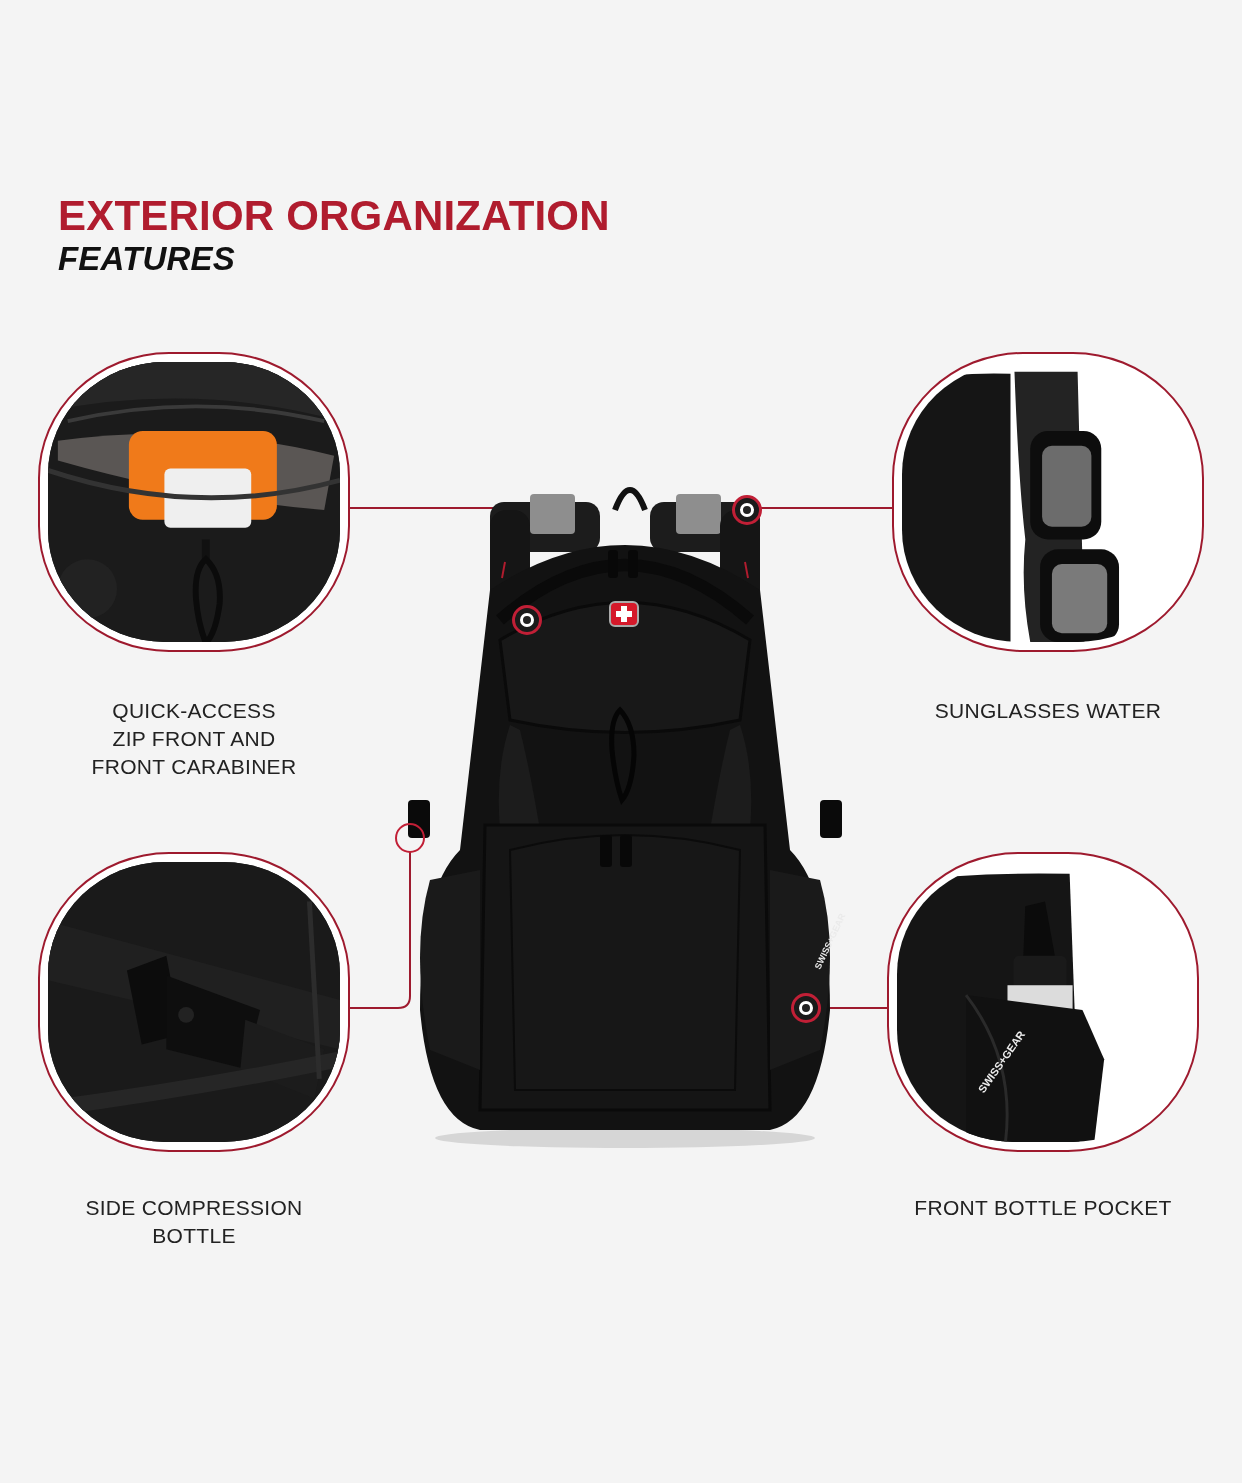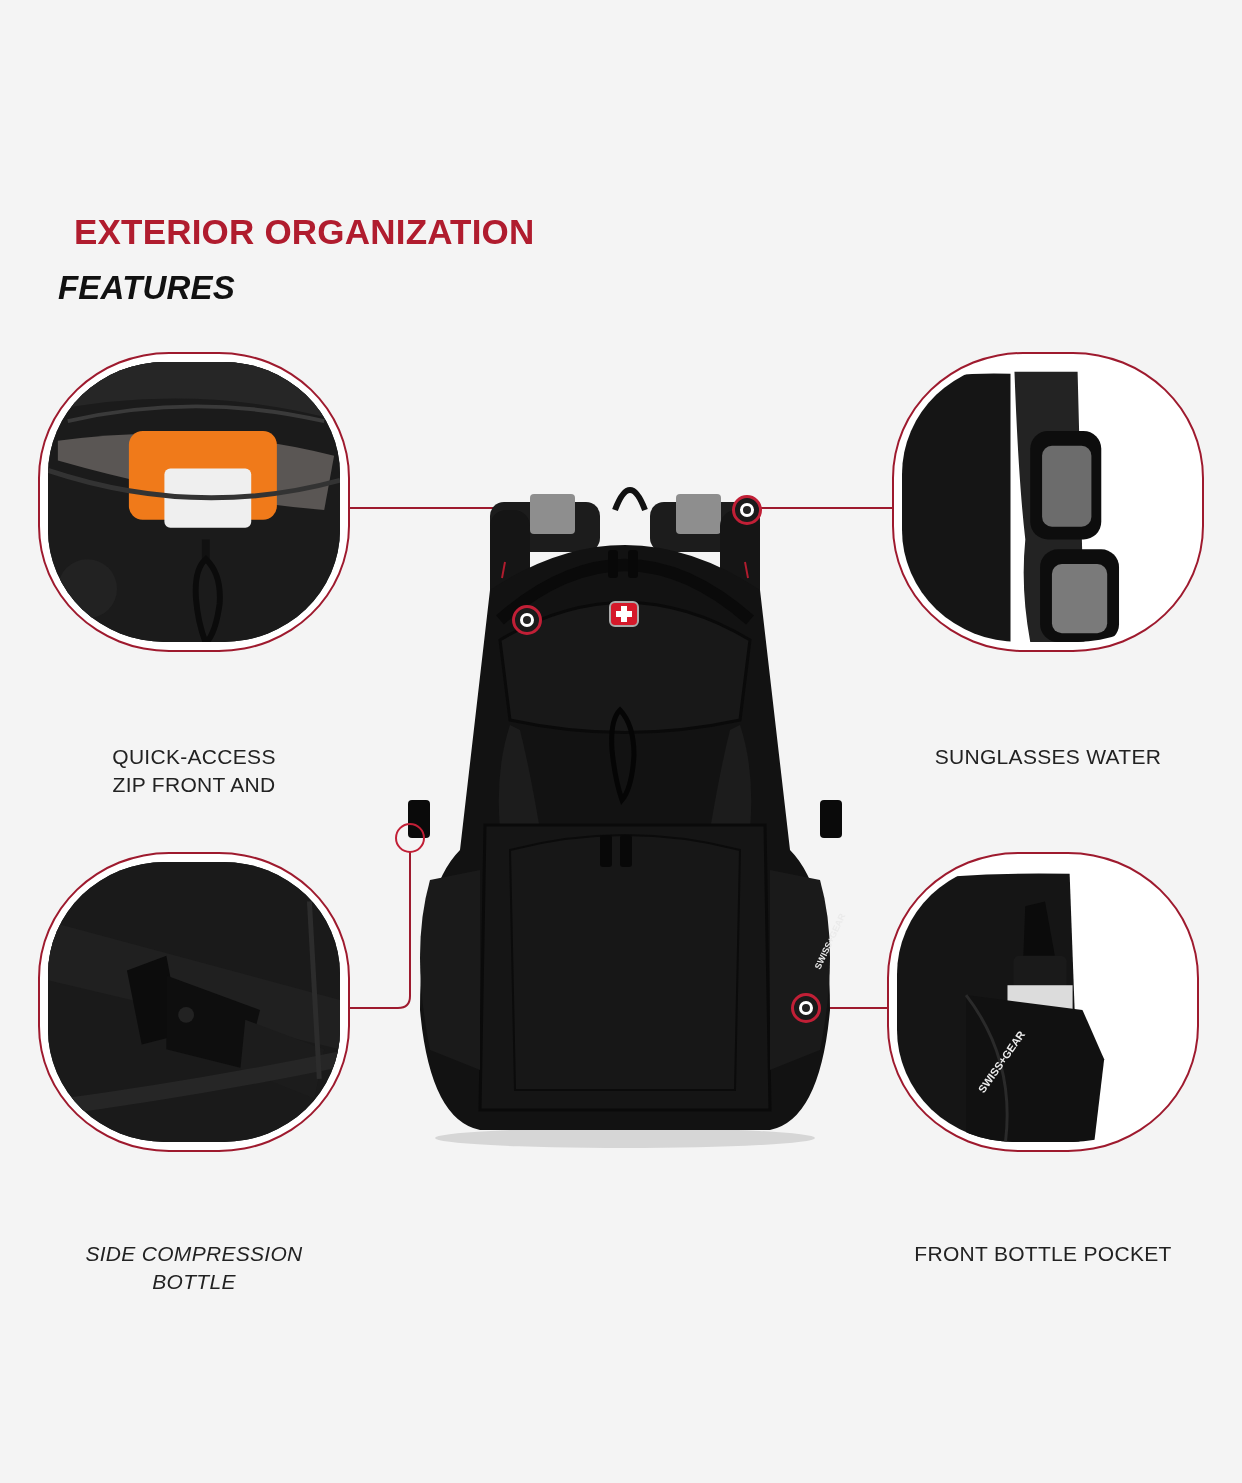--- a/index.html
+++ b/index.html
@@ -5,22 +5,22 @@
     html, body { margin: 0; padding: 0; }
     body {
       width: 1242px; height: 1483px;
       background: #f4f4f4;
       position: relative;
       overflow: hidden;
       font-family: "Liberation Sans", "DejaVu Sans", sans-serif;
     }
     .heading { position: absolute; left: 58px; top: 196px; }
     .heading .h1 {
-      color: #b01c2e; font-weight: bold; font-size: 35px; line-height: 40px;
-      letter-spacing: 0.2px; margin: 16px;
+      color: #b01c2e; font-weight: bold; font-size: 42px; line-height: 40px;
+      letter-spacing: 0.2px; margin: 0;
     }
     .heading .h2 {
       color: #111; font-weight: bold; font-size: 33px; line-height: 40px;
       letter-spacing: 0.2px; margin: 0; margin-top: 3px; font-style: italic;
     }
     
     .frame {
       position: absolute;
       width: 312px; height: 300px;
       border: 2px solid #9e1a2e;
@@ -33,21 +33,21 @@
       width: 100%; height: 100%;
       border-radius: 40%;
       overflow: hidden;
       position: relative;
       background: #151515;
     }
     .frame svg { width: 100%; height: 100%; display: block; }
     .caption {
       position: absolute;
       color: #222; font-size: 21px; line-height: 28px;
-      text-align: center; letter-spacing: 0.3px; margin-top: 46px;
+      text-align: center; letter-spacing: 0.3px;
     }
     .caption div { white-space: nowrap; }
     
     .connectors { position: absolute; left: 0; top: 0; width: 1242px; height: 1483px; pointer-events: none; }
     .backpack { position: absolute; left: 390px; top: 470px; width: 470px; height: 690px; }
     .hotspot { position: absolute; width: 30px; height: 30px; margin-left: -15px; margin-top: -15px; border-radius: 50%; box-sizing: border-box; cursor: pointer; }
     .hotspot.active { border: 3px solid #c11f36; background: #1a1a1a; }
     .hotspot.active::after {
       content: ""; position: absolute; left: 5px; top: 5px; width: 14px; height: 14px;
       border-radius: 50%; border: 3px solid #fff; box-sizing: border-box; background: #222;
@@ -87,20 +87,21 @@
       <path d="M0 110 Q150 160 296 120" stroke="#333" stroke-width="5" fill="none"></path>
       <path d="M160 180 L160 200" stroke="#111" stroke-width="8"></path>
       <path d="M160 200 q-12 10 -10 40 q2 25 10 45 q10 -10 14 -40 q2 -30 -14 -45 z" fill="none" stroke="#0b0b0b" stroke-width="6"></path>
       <circle cx="40" cy="230" r="30" fill="#222"></circle>
     </svg>
   </div>
 </div>
 <div class="caption" style="left:38px; top:697px; width:312px;">
   <div>QUICK-ACCESS</div>
   <div>ZIP FRONT AND</div>
+  <div>FRONT CARABINER</div>
 </div>
 
 <div class="frame" style="left:892px; top:352px;">
   <div class="photo" style="background:#fff;">
     <svg viewBox="0 0 296 284" preserveAspectRatio="none">
       <rect width="296" height="284" fill="#ffffff"></rect>
       <path d="M0 20 Q60 10 110 12 L110 284 L0 284 Z" fill="#151515"></path>
       <path d="M114 10 L178 10 L185 284 L130 284 Q120 230 125 180 Q118 120 114 10 Z" fill="#232323"></path>
       <rect x="130" y="70" width="72" height="110" rx="18" fill="#0d0d0d"></rect>
       <rect x="142" y="85" width="50" height="82" rx="10" fill="#6c6c6c"></rect>
@@ -120,21 +121,21 @@
       <path d="M0 60 L296 140 L296 190 L0 120 Z" fill="#202020"></path>
       <path d="M80 110 L120 95 L135 175 L95 185 Z" fill="#0c0c0c"></path>
       <path d="M120 115 L215 150 L200 210 L120 190 Z" fill="#0e0e0e"></path>
       <circle cx="140" cy="155" r="8" fill="#222"></circle>
       <path d="M200 160 L280 190 L270 240 L195 210 Z" fill="#1c1c1c"></path>
       <path d="M0 250 Q150 230 296 200" stroke="#262626" stroke-width="16" fill="none"></path>
       <path d="M265 40 L275 220" stroke="#2c2c2c" stroke-width="5"></path>
     </svg>
   </div>
 </div>
-<div class="caption" style="left:38px; top:1194px; width:312px;font-style:italic;">
+<div class="caption" style="left:38px; top:1194px; width:312px;">
   <div>SIDE COMPRESSION</div>
   <div>BOTTLE</div>
 </div>
 
 <div class="frame" style="left:887px; top:852px;">
   <div class="photo" style="background:#fff;">
     <svg viewBox="0 0 296 284" preserveAspectRatio="none">
       <rect width="296" height="284" fill="#ffffff"></rect>
       <path d="M0 20 Q80 10 175 12 L185 284 L0 284 Z" fill="#151515"></path>
       <path d="M130 45 L150 40 L160 95 L128 98 Z" fill="#0b0b0b"></path>

